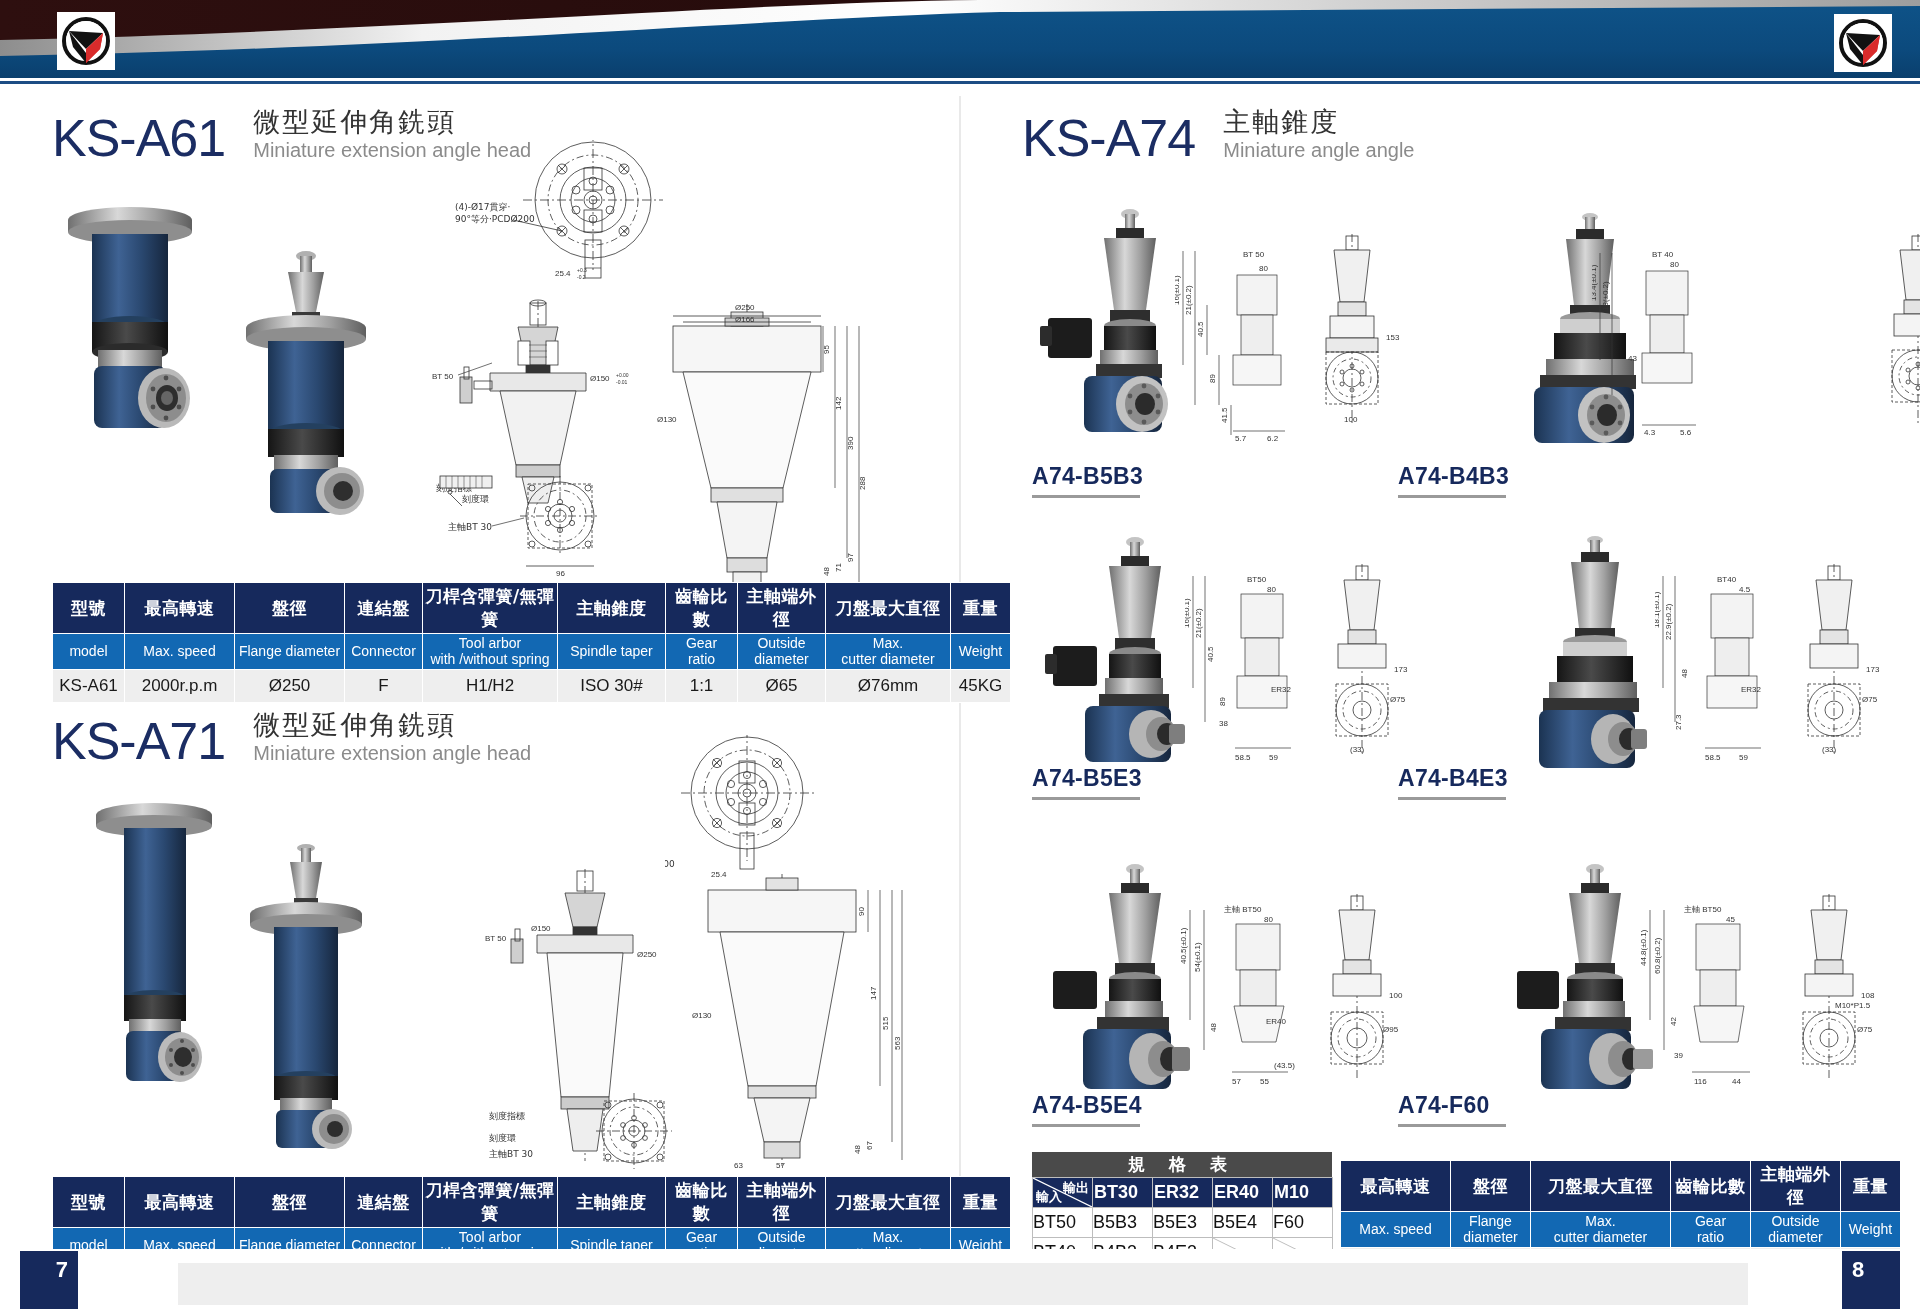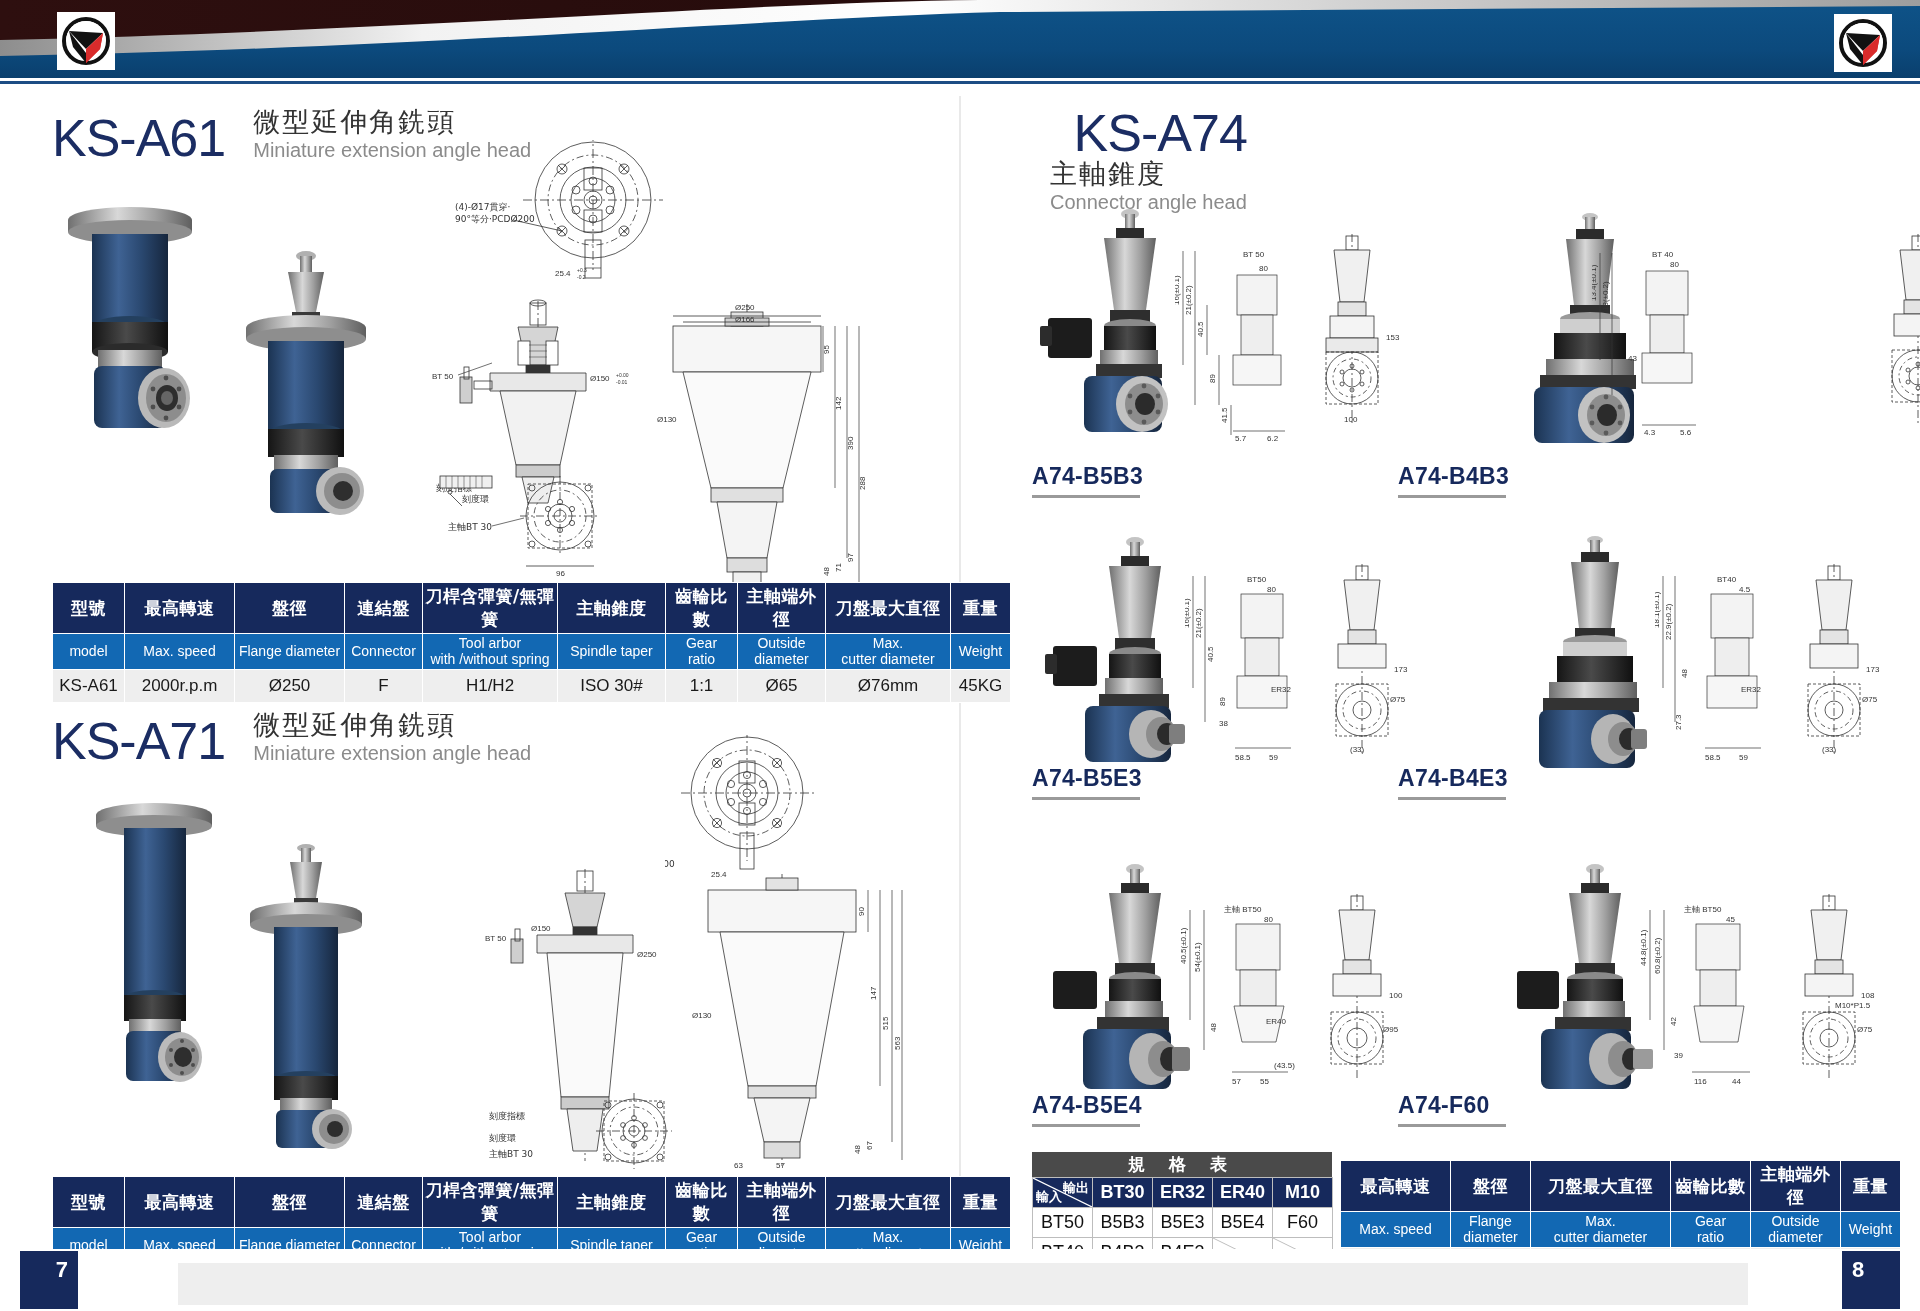--- a/index.html
+++ b/index.html
@@ -48,21 +48,21 @@
     border:1px solid #ffffff; padding:1px;
   }
 
   
   table.matrix { border-collapse:collapse; table-layout:fixed; }
   .matrix-caption {
     background:#4a4a4a; color:#fff; font-size:17px; font-weight:700;
     letter-spacing:9px; text-align:center; height:25px; line-height:25px;
     font-family:"DejaVu Sans","Liberation Sans",sans-serif;
   }
-  table.matrix th, table.matrix td { border:1px solid #bdbdbd; text-align:center; }
+  table.matrix th, table.matrix td { border:1px solid #bdbdbd; text-align:left; }
   table.matrix tr.mhdr th {
     background:#16295c; color:#fff; font-size:18px; font-weight:700;
     height:30px; padding:1px;
   }
   table.matrix tr.mhdr th.corner { background:#16295c; padding:0; position:relative; }
   table.matrix td {
     background:#fff; color:#111; font-size:18px; font-weight:400; height:30px;
   }
   table.matrix td.empty { position:relative; background:#fff; }
   .slash-svg { position:absolute; left:0; top:0; width:100%; height:100%; }
@@ -671,25 +671,25 @@
           <td>H1/H2</td>
           <td>ISO 30#</td>
           <td>1:1</td>
           <td>Ø65</td>
           <td>Ø76mm</td>
           <td>55KG</td>
         </tr>
       </tbody>
   </table>
 
-  <div class="sect-title" style="left:1022px; top:107px;flex-direction:column;">
+  <div class="sect-title" style="left:1022px; top:107px;">
     <div class="model-code">KS-A74</div>
     <div class="title-cn-en">
       <div class="title-cn">主軸錐度</div>
-      <div class="title-en">Connector angle head</div>
+      <div class="title-en">Miniature angle angle</div>
     </div>
   </div>
 
   <div class="prod" style="left:1030px; top:200px;">
     <svg width="180" height="250" viewBox="0 0 180 250">
       <ellipse cx="100" cy="14" rx="9" ry="5" fill="#c4c4c4"></ellipse>
       <rect x="95" y="14" width="10" height="16" fill="url(#sv1)"></rect>
       <rect x="86" y="28" width="28" height="10" fill="#2b2b2b"></rect>
       <path d="M74 38 L126 38 L116 110 L84 110 Z" fill="url(#sv1)"></path>
       <rect x="80" y="110" width="40" height="16" fill="#2e2e2e"></rect>

